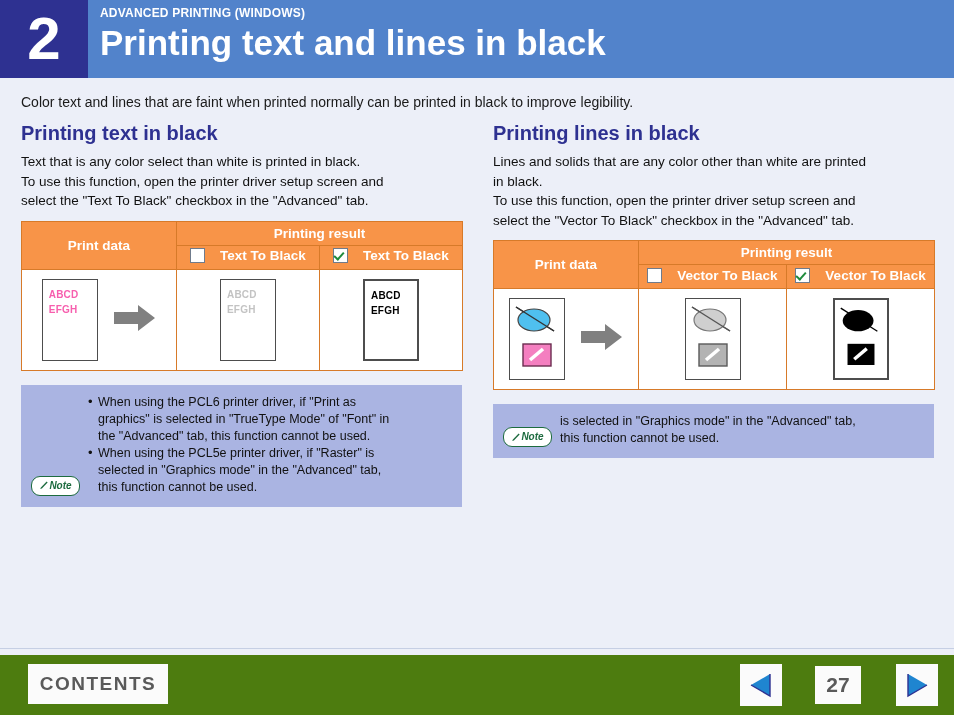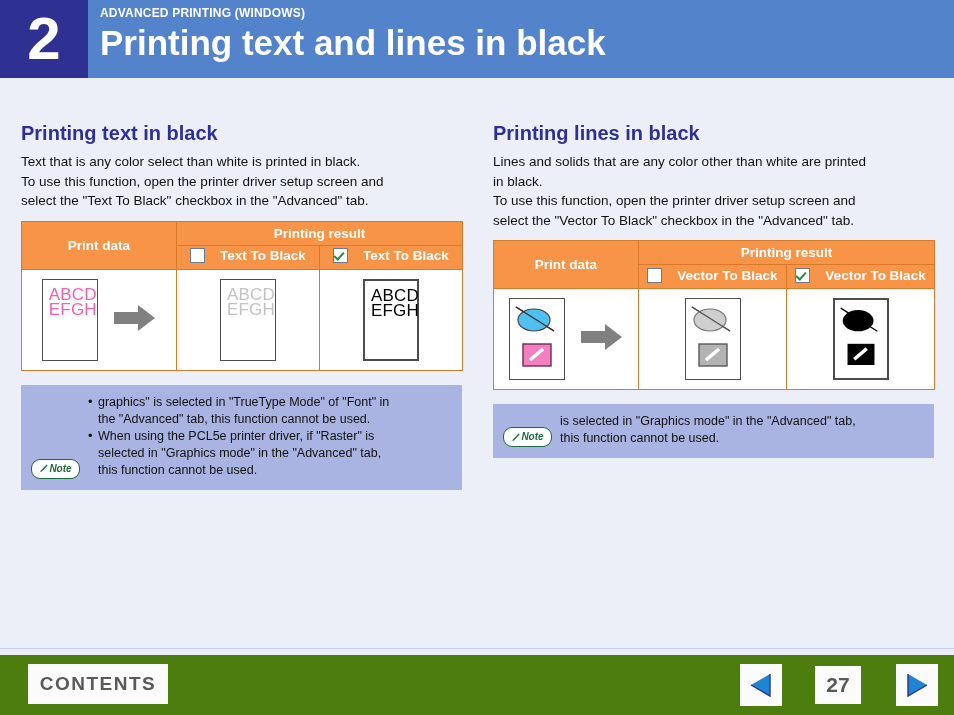--- a/index.html
+++ b/index.html
@@ -163,22 +163,22 @@
     background: #ffffff;
     vertical-align: middle;
     position: relative;
     text-align: left;
     box-sizing: border-box;
   }
   .sheet.thick { border: 2px solid #4d4d4d; }
   .sheet-text {
     position: absolute;
     left: 6px; top: 7px;
-    font-size: 17px;
-    font-weight: normal;
+    font-size: 10px;
+    font-weight: bold;
     line-height: 15px;
     letter-spacing: 0.2px;
   }
   .sheet-text.magenta { color: #f75fae; }
   .sheet-text.gray    { color: #c3c3c3; }
   .sheet-text.black   { color: #000000; }
 
   .arrow {
     display: inline-block;
     vertical-align: middle;
@@ -301,20 +301,21 @@
 <div class="header">
   <div class="chapter-badge">2</div>
   <div class="header-texts">
     <div class="header-eyebrow">ADVANCED PRINTING (WINDOWS)</div>
     <div class="header-title">Printing text and lines in black</div>
   </div>
 </div>
 
 <div class="page-body">
 
+  <div class="intro">Color text and lines that are faint when printed normally can be printed in black to improve legibility.</div>
 
   <div class="column col-left">
     <h2 class="section-title">Printing text in black</h2>
     <p class="section-para">
       <span class="ln">Text that is any color select than white is printed in black.</span>
       <span class="ln">To use this function, open the printer driver setup screen and</span>
       <span class="ln">select the "Text To Black" checkbox in the "Advanced" tab.</span>
     </p>
 
     <table class="ex-table">
@@ -378,20 +379,21 @@
 
     <div class="note-box">
       <div class="note-badge">
         <svg class="pencil" viewBox="0 0 10 10">
           <polygon points="8.5,0.6 9.6,1.8 3.2,8.2 1.3,9 2.1,7.1" fill="#1d6b3f"></polygon>
         </svg>
         <span class="ntext">Note</span>
       </div>
       <ul class="note-list">
         <li>
+          <span class="ln">When using the PCL6 printer driver, if "Print as</span>
           <span class="ln">graphics" is selected in "TrueType Mode" of "Font" in</span>
           <span class="ln">the "Advanced" tab, this function cannot be used.</span>
         </li>
         <li>
           <span class="ln">When using the PCL5e printer driver, if "Raster" is</span>
           <span class="ln">selected in "Graphics mode" in the "Advanced" tab,</span>
           <span class="ln">this function cannot be used.</span>
         </li>
       </ul>
     </div>

